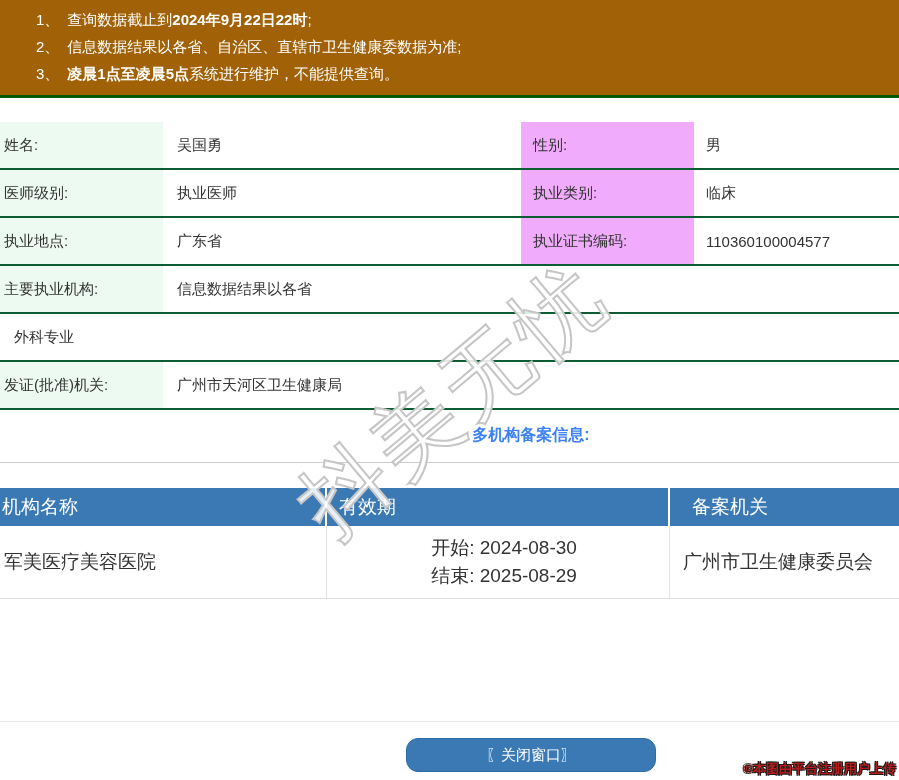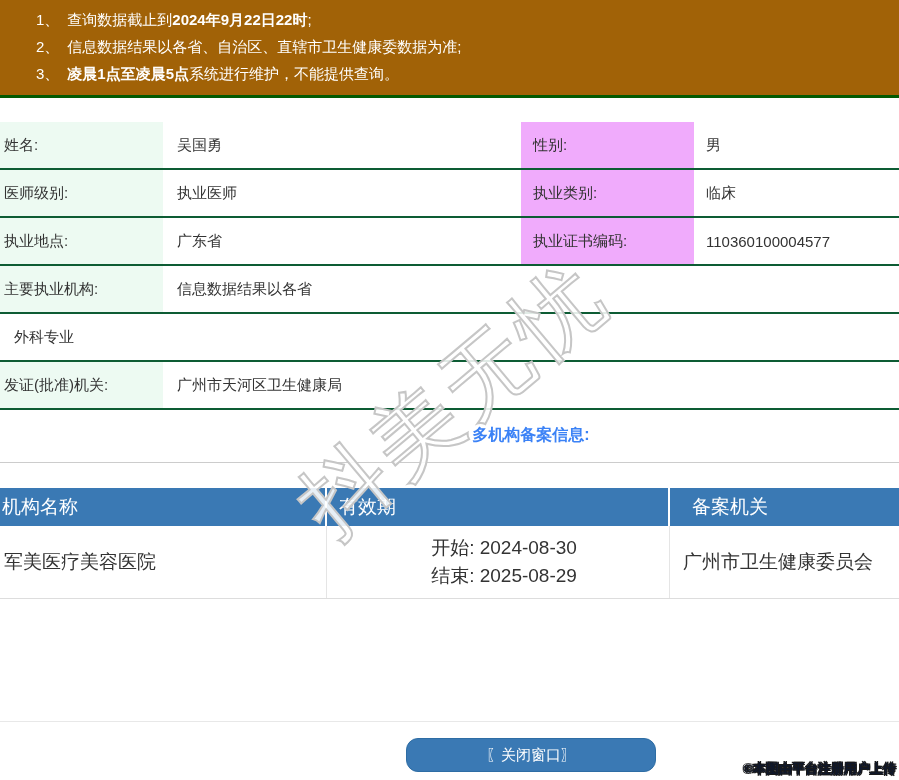--- a/index.html
+++ b/index.html
@@ -56,21 +56,21 @@
   
   .footer-sep { border:none; border-top:1px solid #e8e8e8; height:0; margin-top:122px; }
   .btn-wrap { margin-left:163px; text-align:center; }
   .close-btn {
     margin-top:16px; width:250px; height:34px;
     background:#3a79b4; color:#fff; border:1px solid #2e6da4; border-radius:12px;
     font-size:15px; font-family:inherit; cursor:pointer;
   }
   .copyright {
     position:absolute; right:3px; bottom:2px; font-size:13px; font-weight:bold;
-    color:#0f172a; letter-spacing:0;
+    color:#b91c1c; letter-spacing:0;
     text-shadow:-1px -1px 0 #1a1a1a, 1px -1px 0 #1a1a1a, -1px 1px 0 #1a1a1a, 1px 1px 0 #1a1a1a;
   }
 
   
   .watermark {
     position:absolute; left:270px; top:342px;
     font-size:86px; letter-spacing:6px; white-space:nowrap;
     color:rgba(255,255,255,0.88);
     -webkit-text-stroke:2px #c6c6c6;
     transform:rotate(-40deg); transform-origin:50% 50%;

